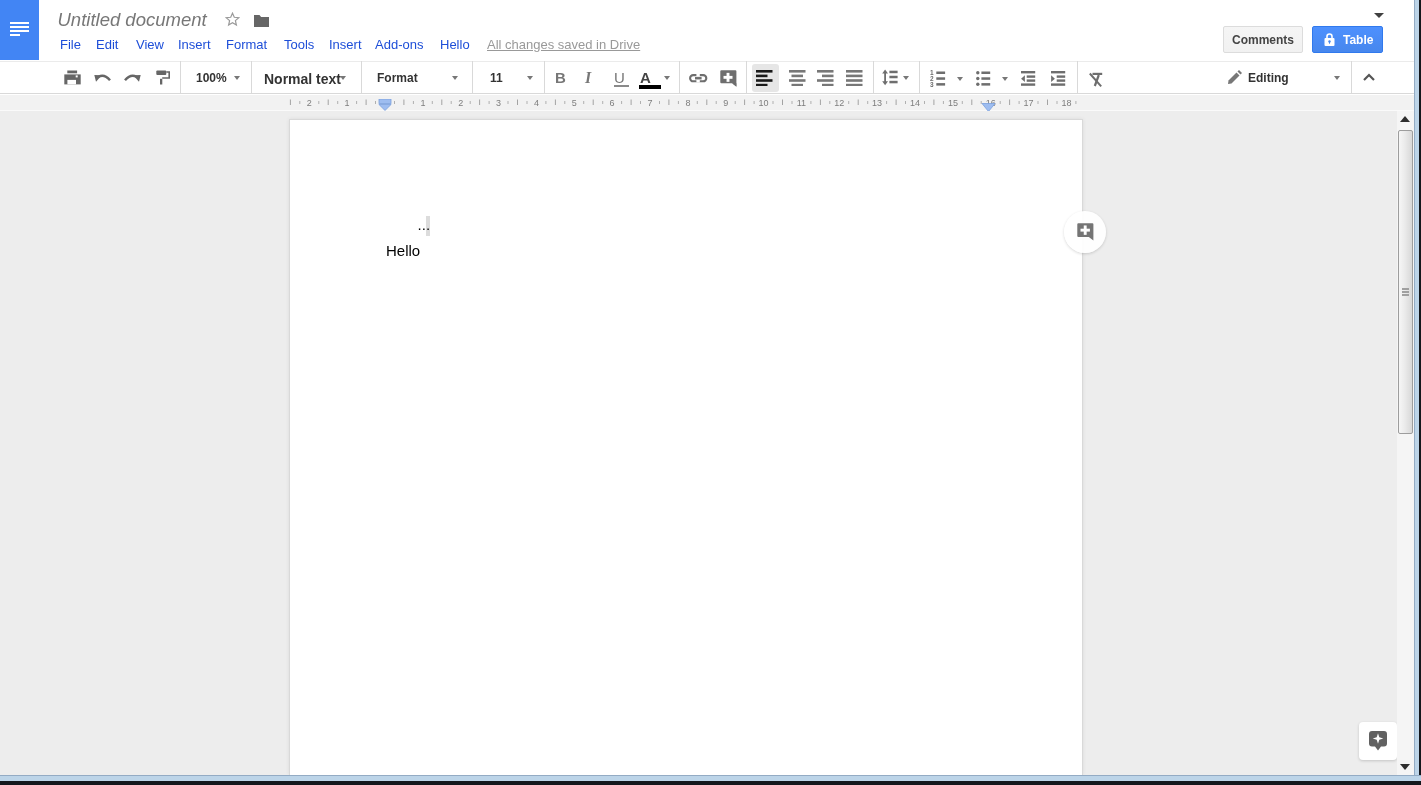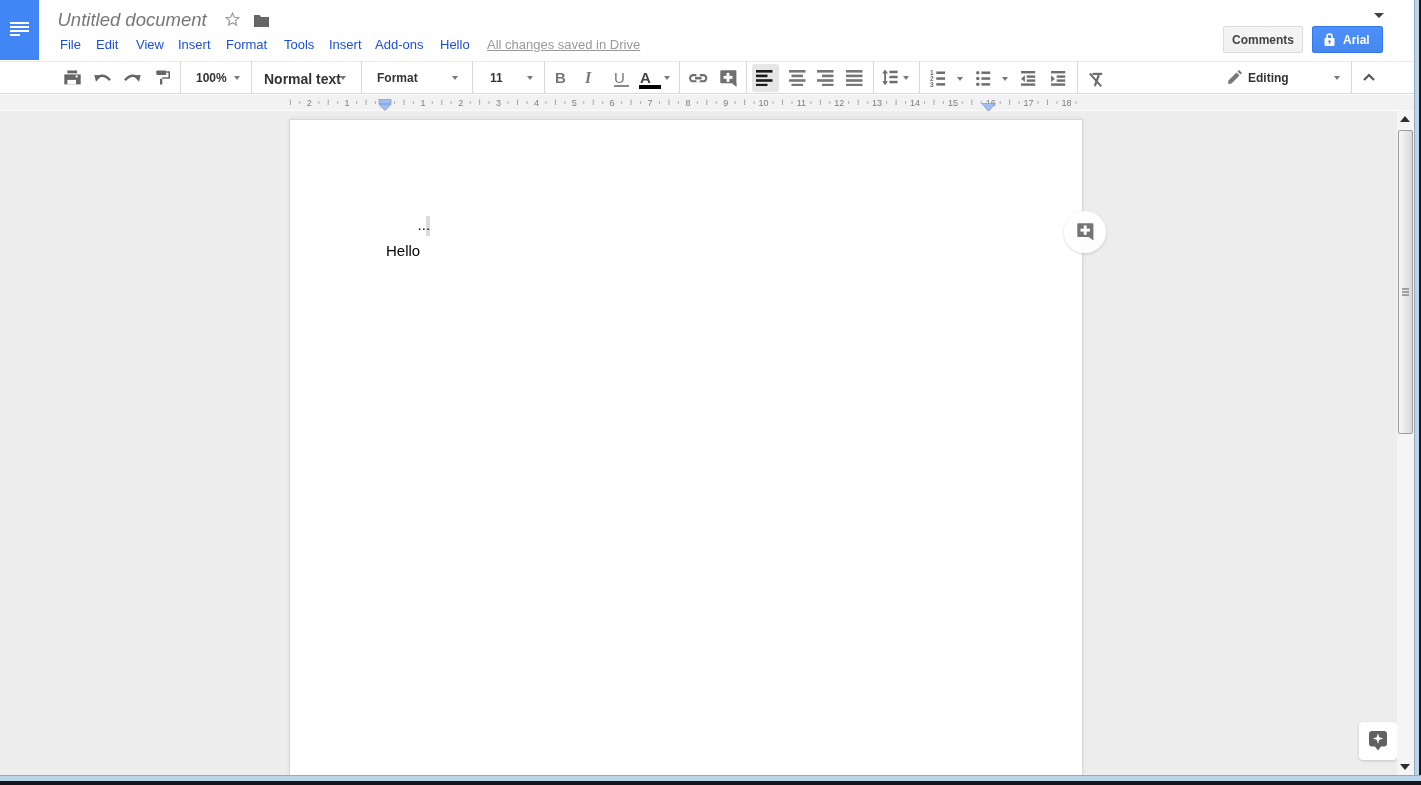--- a/index.html
+++ b/index.html
@@ -48,21 +48,21 @@
 
 <div class="abs" style="left:1223px;top:26px;width:78px;height:25px;border:1px solid #dcdcdc;border-radius:2px;background:linear-gradient(#f5f5f5,#f1f1f1);color:#444;font-size:12px;font-weight:bold;text-align:center;line-height:26px;">Comments</div>
 
 <div class="abs" style="left:1312px;top:26px;width:69px;height:25px;border:1px solid #3079ed;border-radius:2px;background:linear-gradient(#4d90fe,#4787ed);color:#fff;font-size:12px;font-weight:bold;">
   <svg class="abs" style="left:11px;top:6px;" width="11" height="13" viewBox="0 0 11 13">
     <rect x="0.5" y="5" width="10" height="8" rx="1" fill="#fff"></rect>
     <path d="M3 5 V3.5 a2.5 2.5 0 0 1 5 0 V5" fill="none" stroke="#fff" stroke-width="1.6"></path>
     <circle cx="5.5" cy="8.5" r="1.2" fill="#4787ed"></circle>
     <rect x="5" y="8.5" width="1" height="2.2" fill="#4787ed"></rect>
   </svg>
-  <span class="abs" style="left:30px;top:0;line-height:26px;">Arial</span>
+  <span class="abs" style="left:30px;top:0;line-height:26px;">Table</span>
 </div>
 
 <div class="abs" style="left:0;top:61px;width:1421px;height:33px;background:#fff;border-top:1px solid #ebebeb;border-bottom:1px solid #d9d9d9;box-sizing:border-box;"></div>
 
 <svg class="abs" style="left:63.5px;top:70px;" width="17" height="15" viewBox="0 0 17 15">
   <rect x="3.3" y="0.5" width="9.8" height="2.8" fill="#666"></rect>
   <path d="M0.3 4.4 h16.4 v10 H0.3 Z" fill="#666"></path>
   <rect x="3.4" y="9.9" width="8.6" height="4.5" fill="#fff"></rect>
   <rect x="11.7" y="5.4" width="2" height="2" fill="#fff"></rect>
 </svg>

